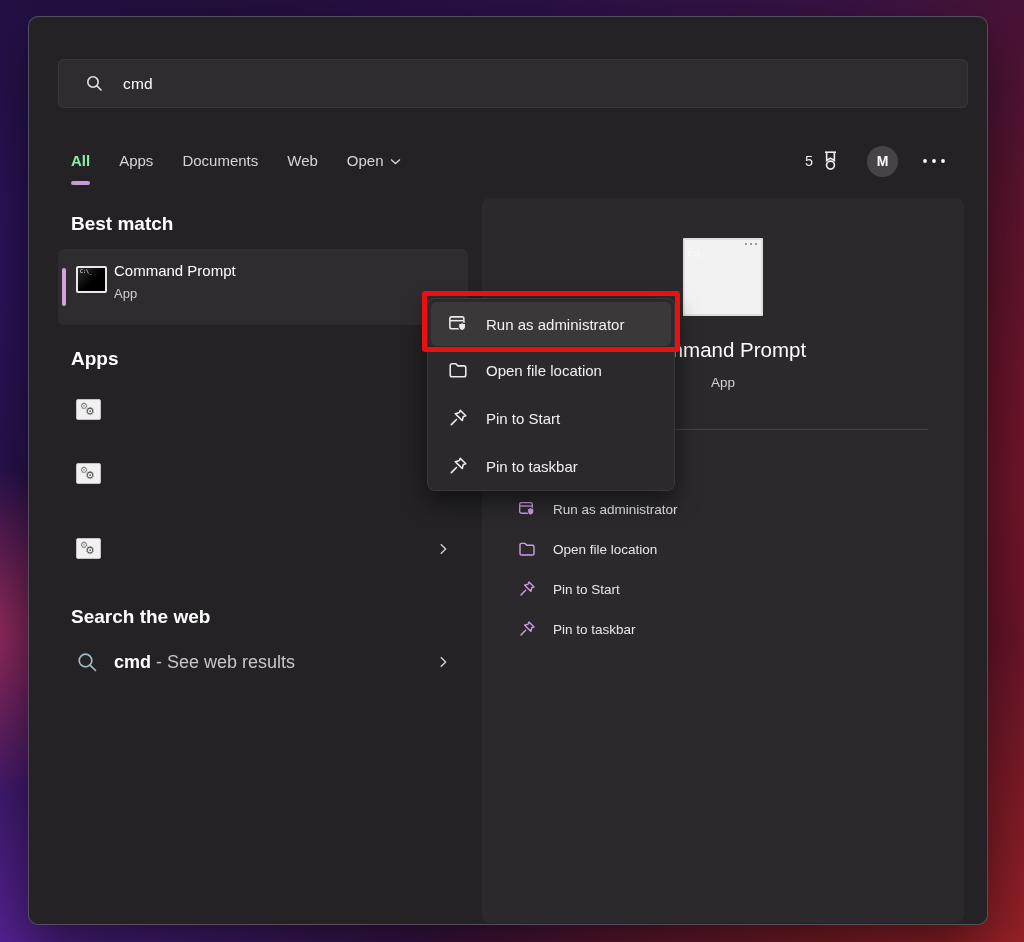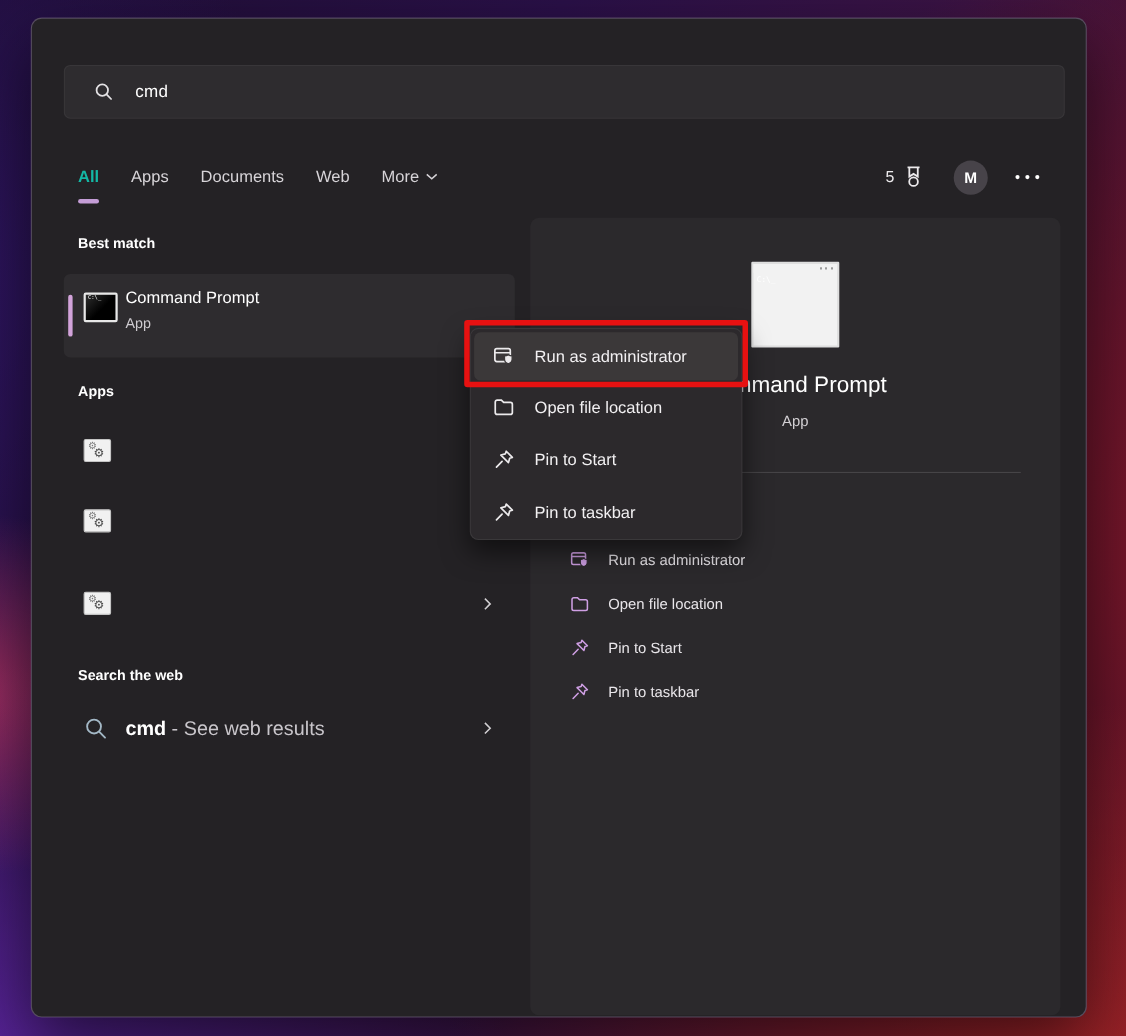--- a/index.html
+++ b/index.html
@@ -32,37 +32,37 @@
     background:#2e2c2f; border:1px solid rgba(255,255,255,.05); border-radius:6px;
     display:flex; align-items:center; color:#fff;
   }
   .searchbox .mag { margin-left:26px; display:flex; }
   .searchbox .query { margin-left:19px; font-size:15.5px; letter-spacing:.2px; }
 
   
   .tabrow { position:absolute; left:42px; top:124px; right:40px; height:40px; display:flex; align-items:center; }
   .tabs { display:flex; gap:29px; align-items:center; }
   .tab { font-size:15px; color:#d7d4d8; cursor:default; position:relative; padding-bottom:2px; }
-  .tab.active { color:#14b8a6; font-weight:700; }
+  .tab.active { color:#86efac; font-weight:700; }
   .tab.active::after {
     content:""; position:absolute; left:0; right:0; bottom:-14px; height:4px;
     border-radius:3px; background:#c49dd6;
   }
   .tab .chev { margin-left:6px; display:inline-block; vertical-align:1px; }
   .tabspacer { flex:1; }
   .rewards { display:flex; align-items:center; gap:7px; color:#eceaec; font-size:14.5px; }
   .avatar {
     width:31px; height:31px; border-radius:50%; background:#474349; color:#fff;
     font-size:14px; font-weight:700; display:flex; align-items:center; justify-content:center;
     margin-left:26px;
   }
   .dots { margin-left:23px; display:flex; }
 
   
-  .sec-heading { position:absolute; left:42px; font-size:13px; font-weight:700; color:#fff; }
+  .sec-heading { position:absolute; left:42px; font-size:19px; font-weight:700; color:#fff; }
   .row {
     position:absolute; left:29px; width:410px; border-radius:6px;
     display:flex; align-items:center; color:#f1eff2;
   }
   .bm-row { top:232px; height:76px; background:#2e2c2f; }
   .bm-accent { position:absolute; left:4px; top:19px; width:4px; height:38px; border-radius:2px; background:#d2a3da; }
 
   
   .cmdicon-sm {
     position:absolute; left:18px; top:17px; width:31px; height:27px;
@@ -154,21 +154,21 @@
     </span>
     <span class="query">cmd</span>
   </div>
 
   <div class="tabrow">
     <div class="tabs">
       <span class="tab active">All</span>
       <span class="tab">Apps</span>
       <span class="tab">Documents</span>
       <span class="tab">Web</span>
-      <span class="tab"><span>More</span><span class="chev"><svg width="11" height="7" viewBox="0 0 11 7" fill="none" stroke="#d7d4d8" stroke-width="1.4">
+      <span class="tab"><span>Open</span><span class="chev"><svg width="11" height="7" viewBox="0 0 11 7" fill="none" stroke="#d7d4d8" stroke-width="1.4">
               <path d="M1 1.5 L5.5 5.5 L10 1.5"></path>
             </svg></span></span>
     </div>
     <div class="tabspacer"></div>
     <div class="rewards">
       <span>5</span>
       <span>
         <svg width="21" height="23" viewBox="0 0 19 21" fill="none" stroke="#eceaec" stroke-width="1.5">
           <path d="M6 2 V9.6 L9.5 7.4 L13 9.6 V2"></path>
           <path d="M4.5 2 H14.5"></path>

